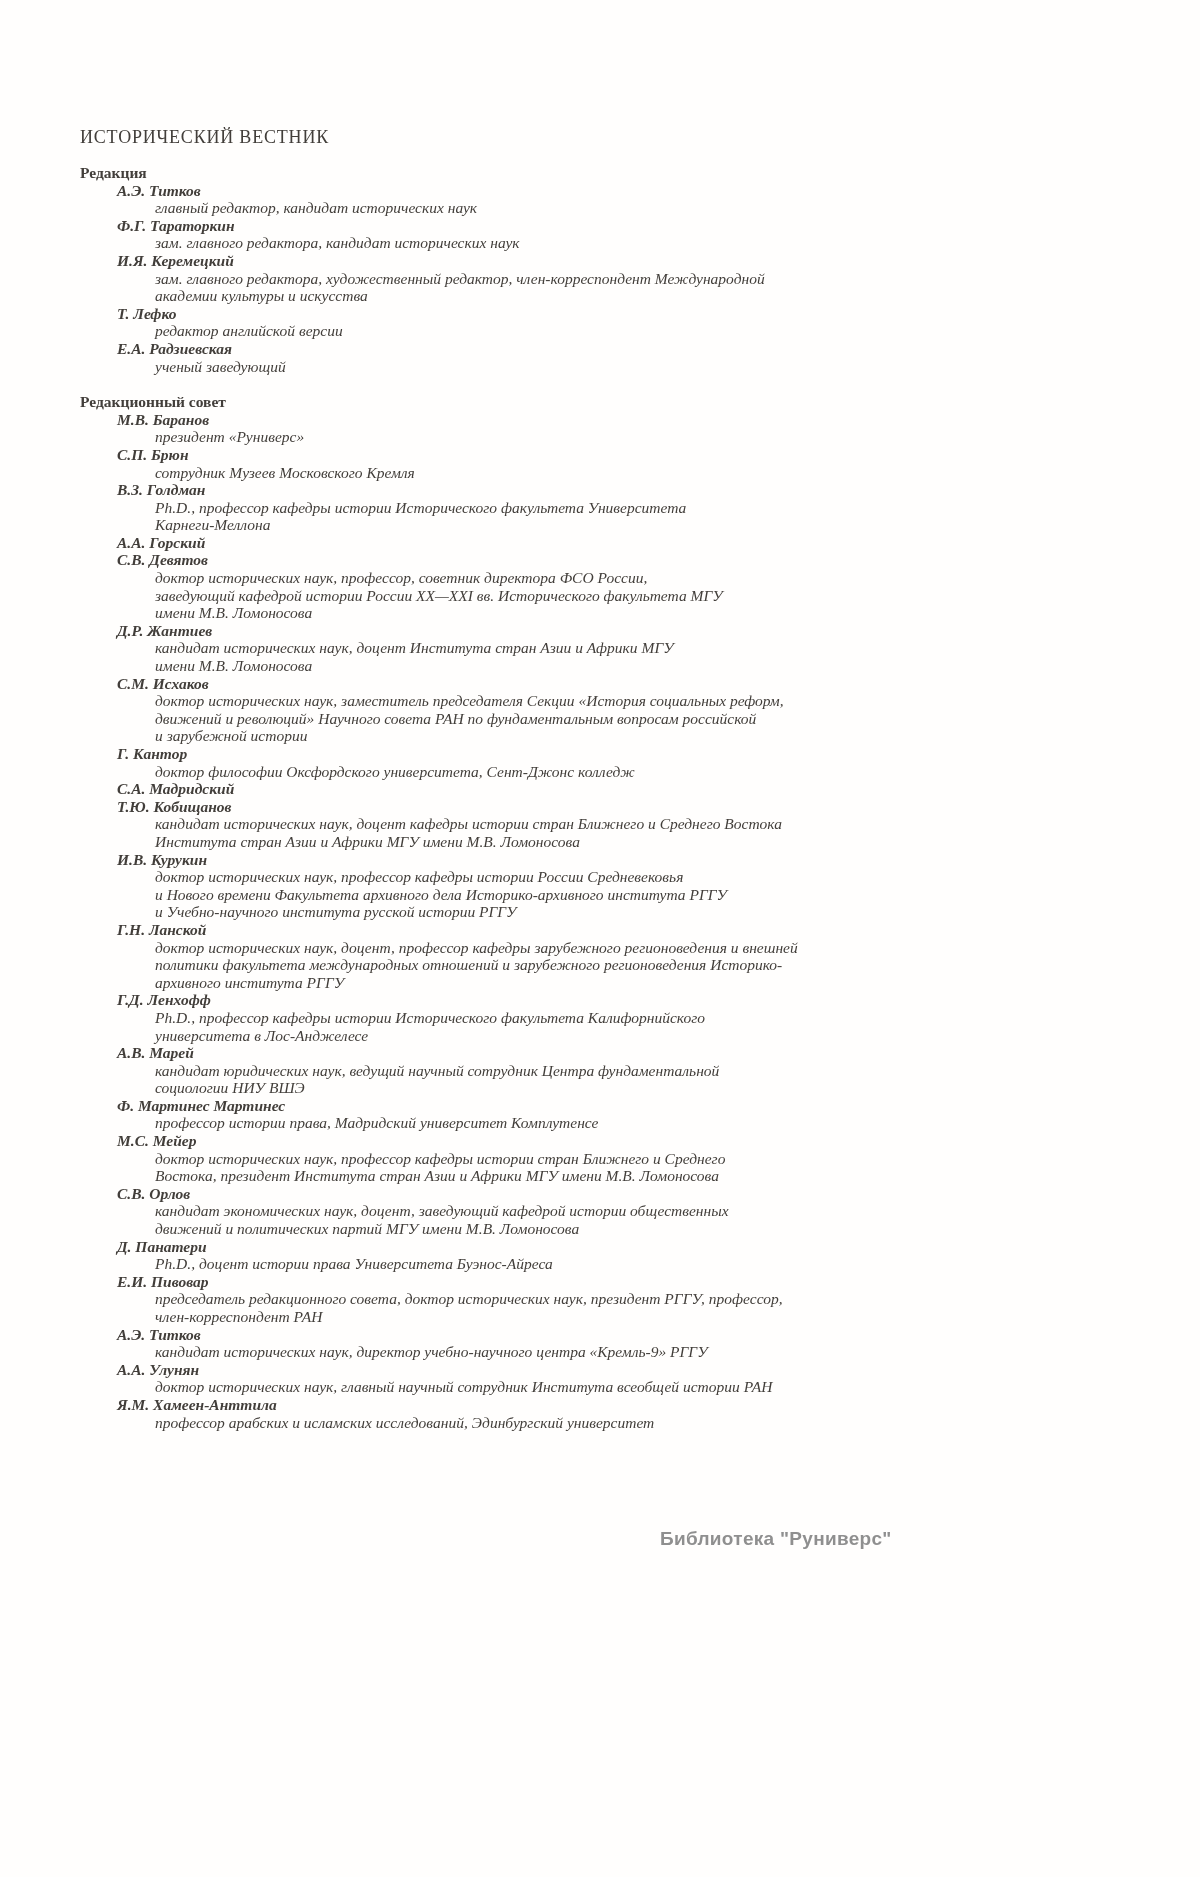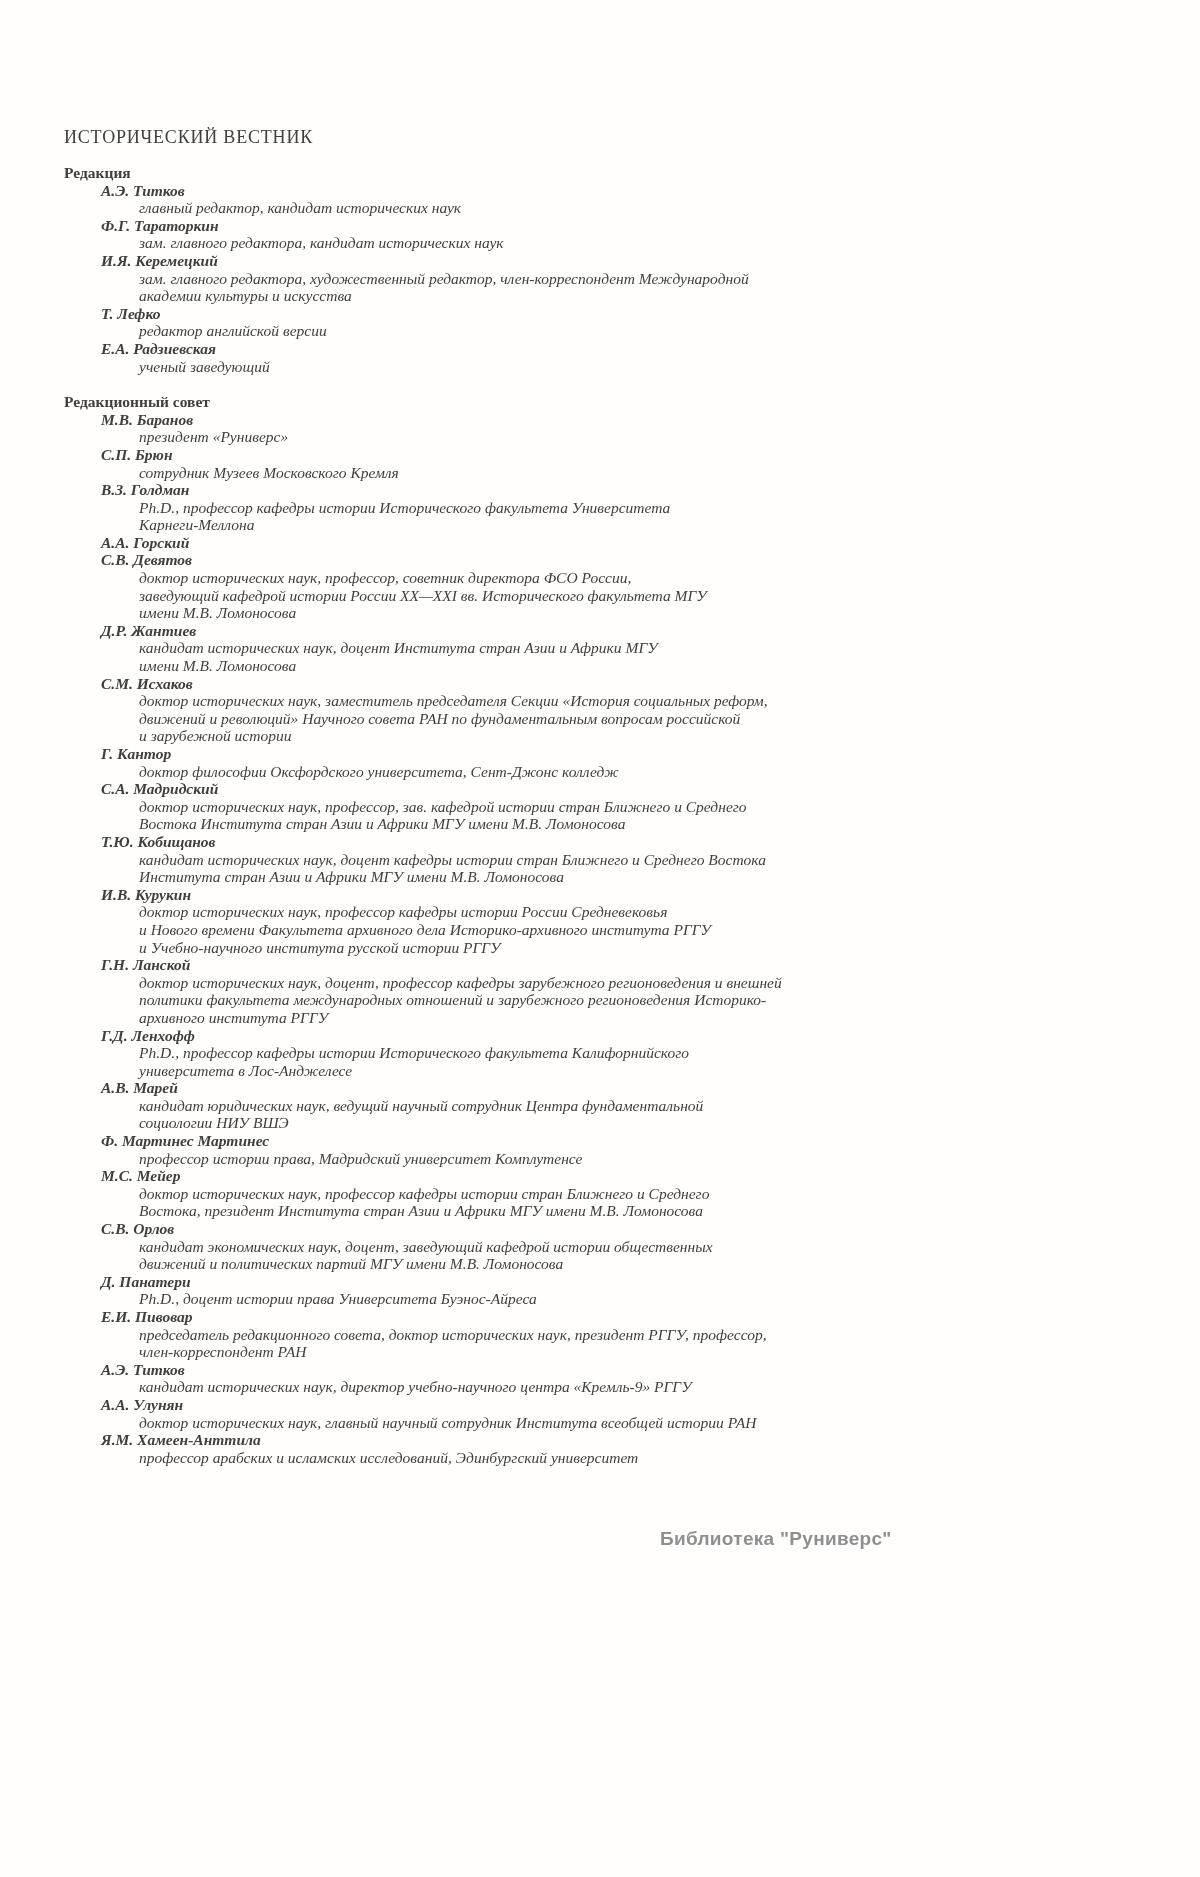--- a/index.html
+++ b/index.html
@@ -11,21 +11,21 @@
     width: 1200px;
     height: 1877px;
     background: #fffefd;
     font-family: "Liberation Serif", "DejaVu Serif", serif;
     color: #423e3a;
     overflow: hidden;
   }
 
   .content {
     position: absolute;
-    left: 64px;
+    left: 80px;
     top: 126px;
     width: 1040px;
   }
 
   .title {
     margin: 0 0 16px 0;
     font-size: 18px;
     font-weight: normal;
     letter-spacing: 0.8px;
     line-height: 22px;
@@ -151,22 +151,20 @@
 и зарубежной истории</div>
   </div>
 
   <div class="member">
     <div class="member-name">Г. Кантор</div>
     <div class="member-role">доктор философии Оксфордского университета, Сент-Джонс колледж</div>
   </div>
 
   <div class="member">
     <div class="member-name">С.А. Мадридский</div>
-    <div class="member-role">доктор исторических наук, профессор, зав. кафедрой истории стран Ближнего и Среднего
-Востока Института стран Азии и Африки МГУ имени М.В. Ломоносова</div>
   </div>
 
   <div class="member">
     <div class="member-name">Т.Ю. Кобищанов</div>
     <div class="member-role">кандидат исторических наук, доцент кафедры истории стран Ближнего и Среднего Востока
 Института стран Азии и Африки МГУ имени М.В. Ломоносова</div>
   </div>
 
   <div class="member">
     <div class="member-name">И.В. Курукин</div>

